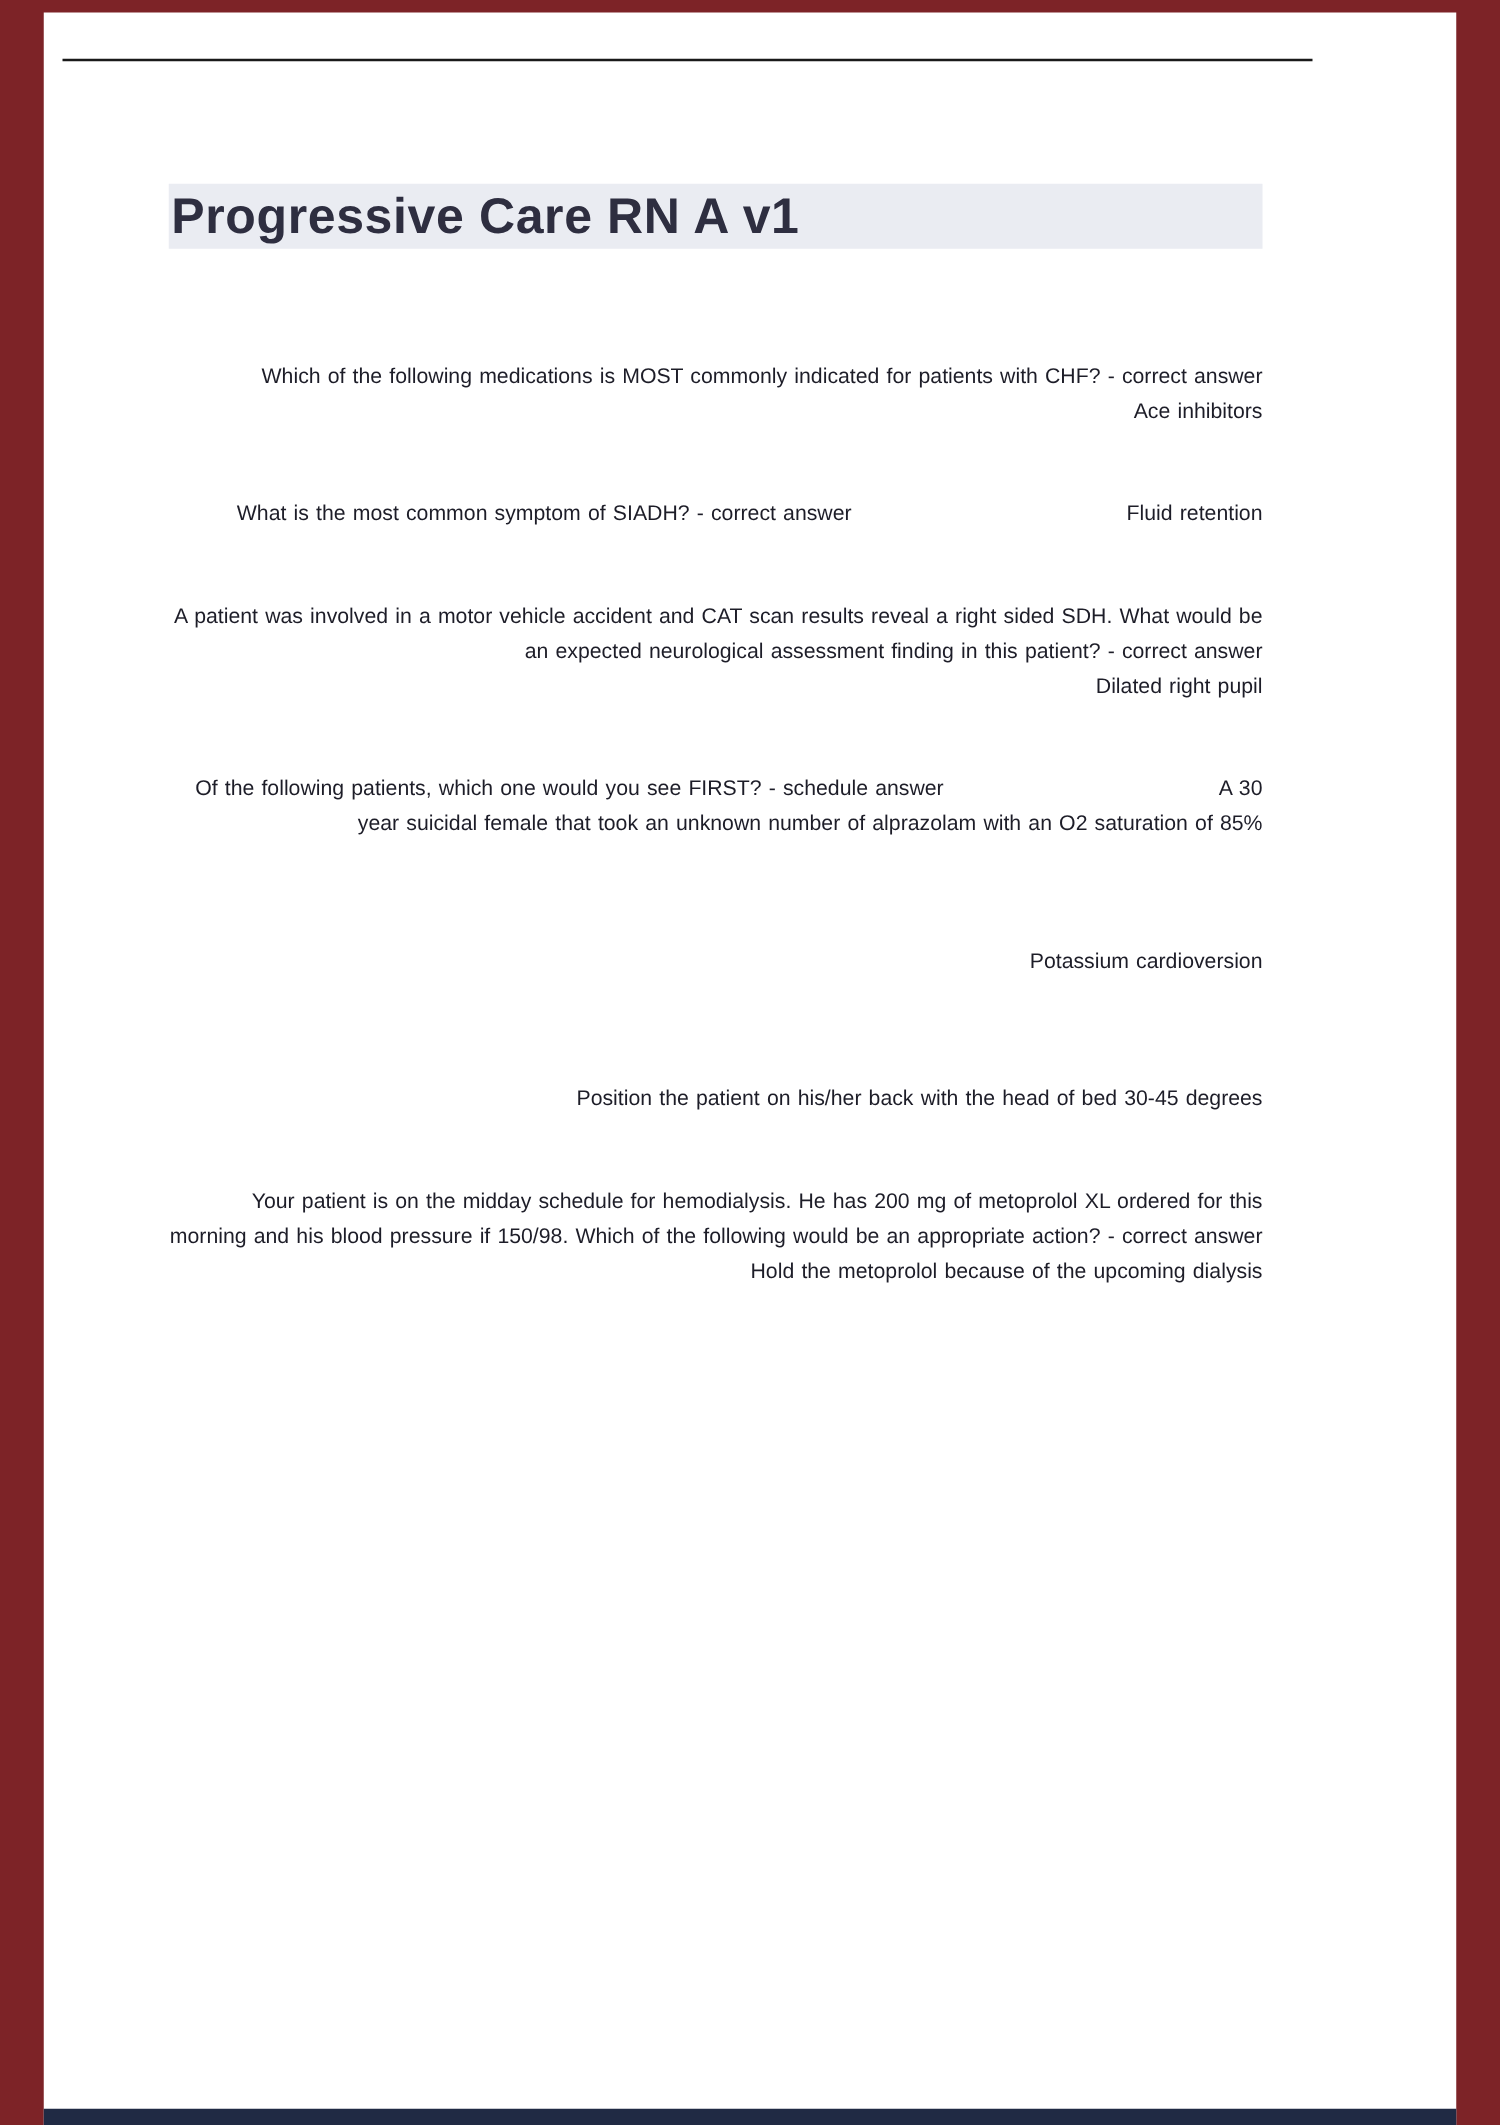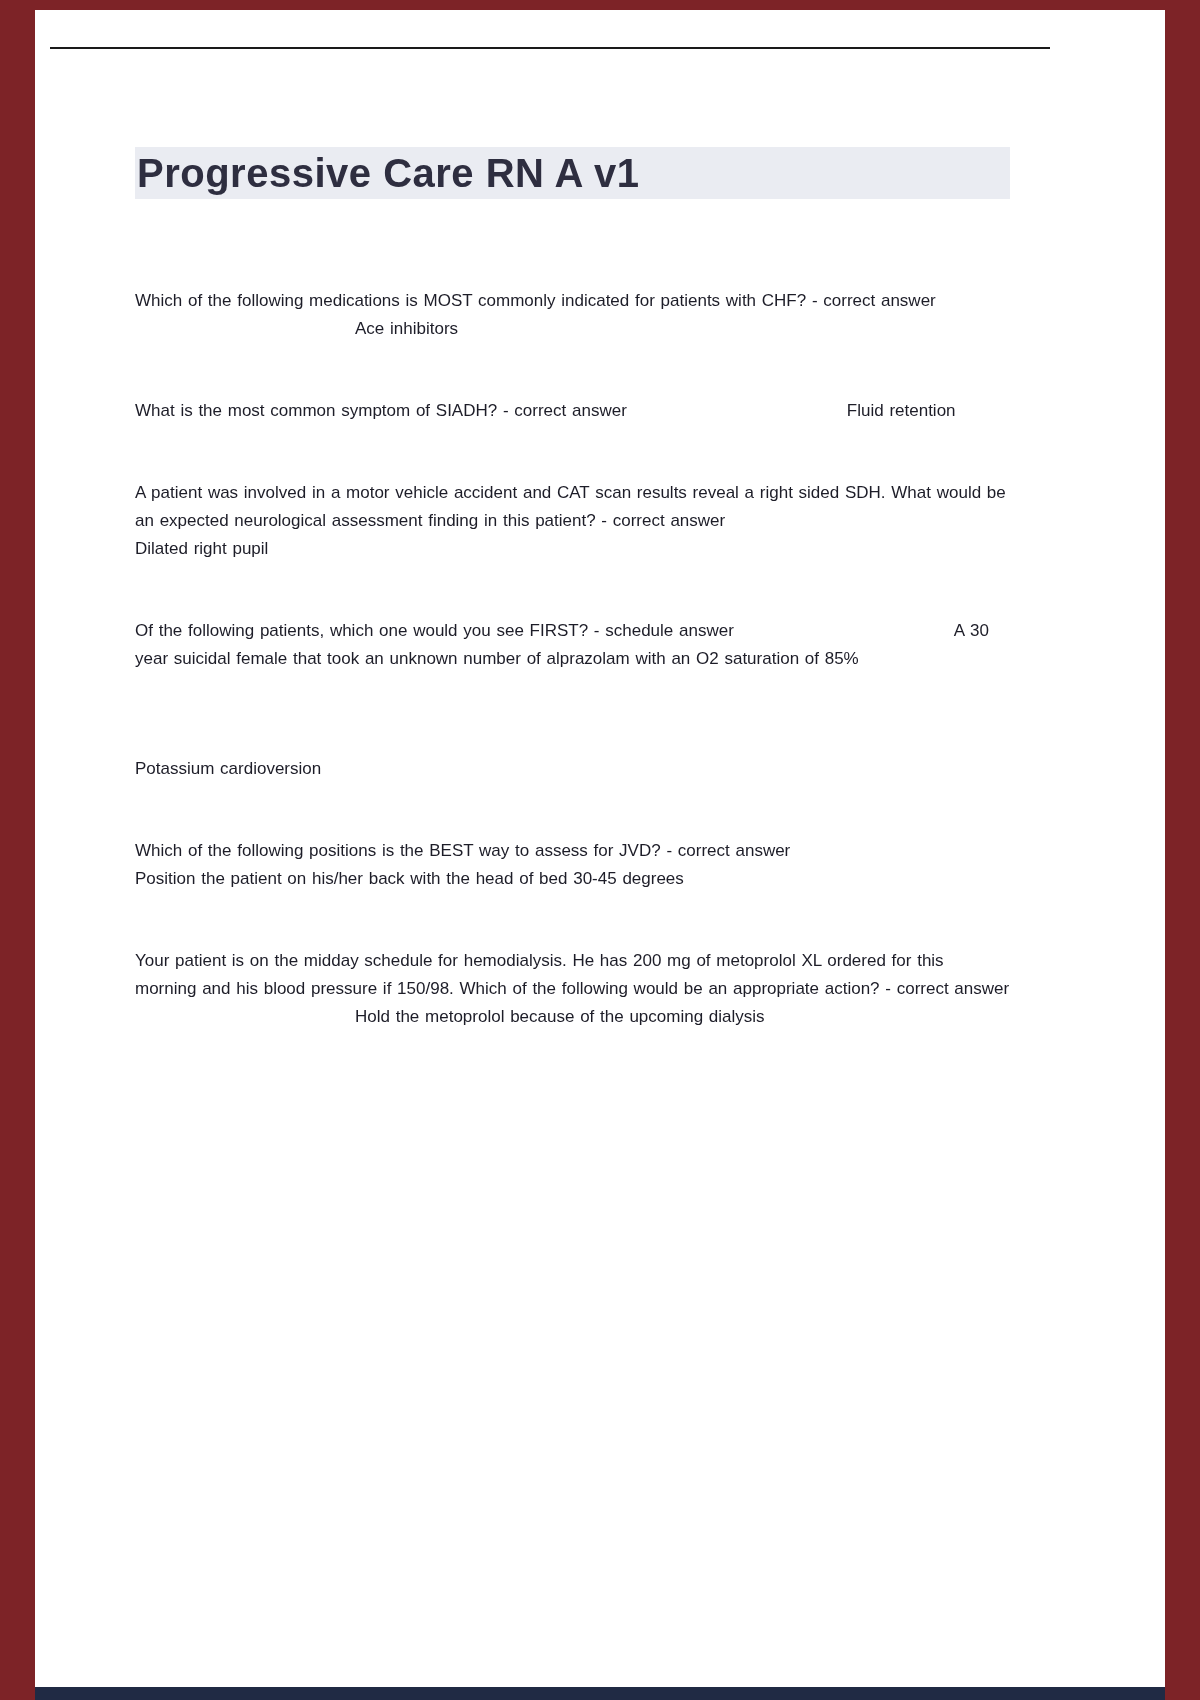--- a/index.html
+++ b/index.html
@@ -45,20 +45,21 @@
     color: #2e2e40;
     background: #eaecf2;
     letter-spacing: 0.5px;
   }
   p.qa {
     margin: 0 0 54px 0;
     font-size: 17px;
     line-height: 28px;
     color: #1d1d28;
     word-spacing: 1px;
+    text-align: right;
   }
   .gap {
     display: inline-block;
     height: 1px;
     vertical-align: baseline;
   }
   .footer-bar {
     position: absolute;
     left: 0;
     bottom: 0;
@@ -73,18 +74,18 @@
 <div class="page">
   <div class="top-rule"></div>
   <div class="content">
     <h1 class="title">Progressive Care RN A v1</h1>
     <div id="qa-container">
         <p class="qa"><span>Which of the following medications is MOST commonly indicated for patients with CHF? - correct answer</span><span class="gap" style="width: 220px;"></span><span>Ace inhibitors</span></p>
         <p class="qa"><span>What is the most common symptom of SIADH? - correct answer</span><span class="gap" style="width: 220px;"></span><span>Fluid retention</span></p>
         <p class="qa"><span>A patient was involved in a motor vehicle accident and CAT scan results reveal a right sided SDH. What would be an expected neurological assessment finding in this patient? - correct answer</span><br><span>Dilated right pupil</span></p>
         <p class="qa"><span>Of the following patients, which one would you see FIRST? - schedule answer</span><span class="gap" style="width: 220px;"></span><span>A 30 year suicidal female that took an unknown number of alprazolam with an O2 saturation of 85%</span></p>
         <p class="qa"><br><span>Potassium cardioversion</span></p>
-        <p class="qa"><span>Which of the following positions is the BEST way to assess for JVD? - correct answer</span><br><span>Position the patient on his/her back with the head of bed 30-45 degrees</span></p>
+        <p class="qa"><br><span>Position the patient on his/her back with the head of bed 30-45 degrees</span></p>
         <p class="qa"><span>Your patient is on the midday schedule for hemodialysis. He has 200 mg of metoprolol XL ordered for this morning and his blood pressure if 150/98. Which of the following would be an appropriate action? - correct answer</span><span class="gap" style="width: 220px;"></span><span>Hold the metoprolol because of the upcoming dialysis</span></p>
       </div>
   </div>
   <div class="footer-bar"></div>
 </div>
 
 </body></html>

